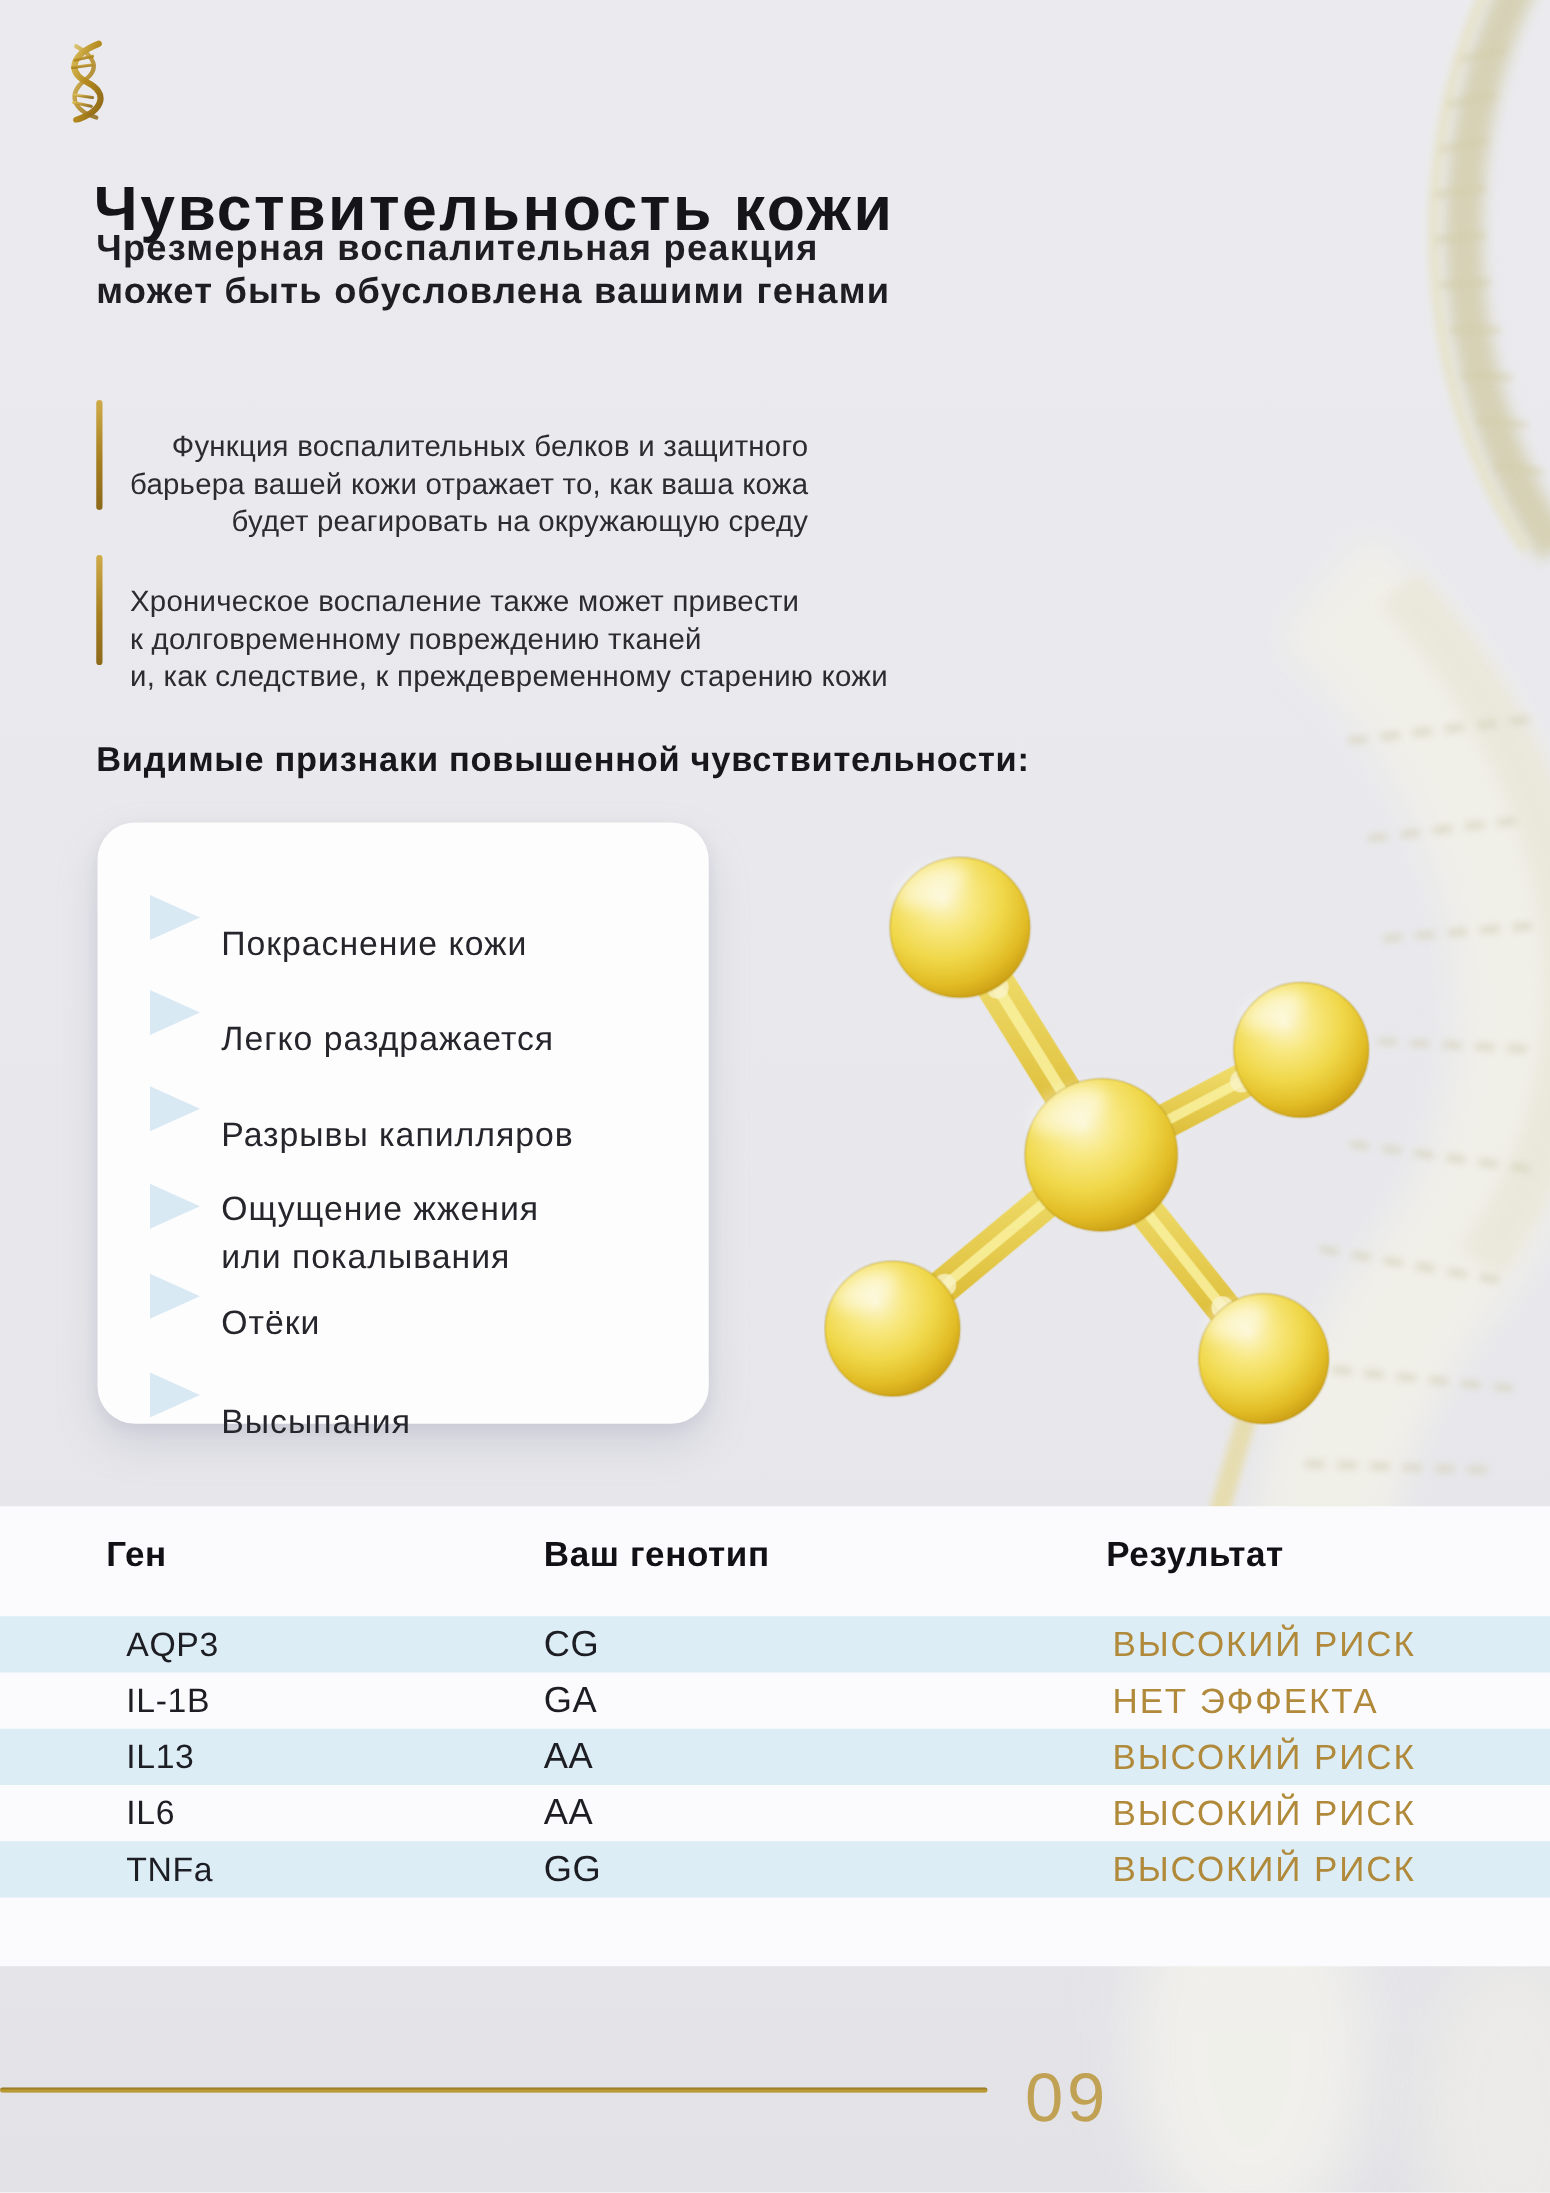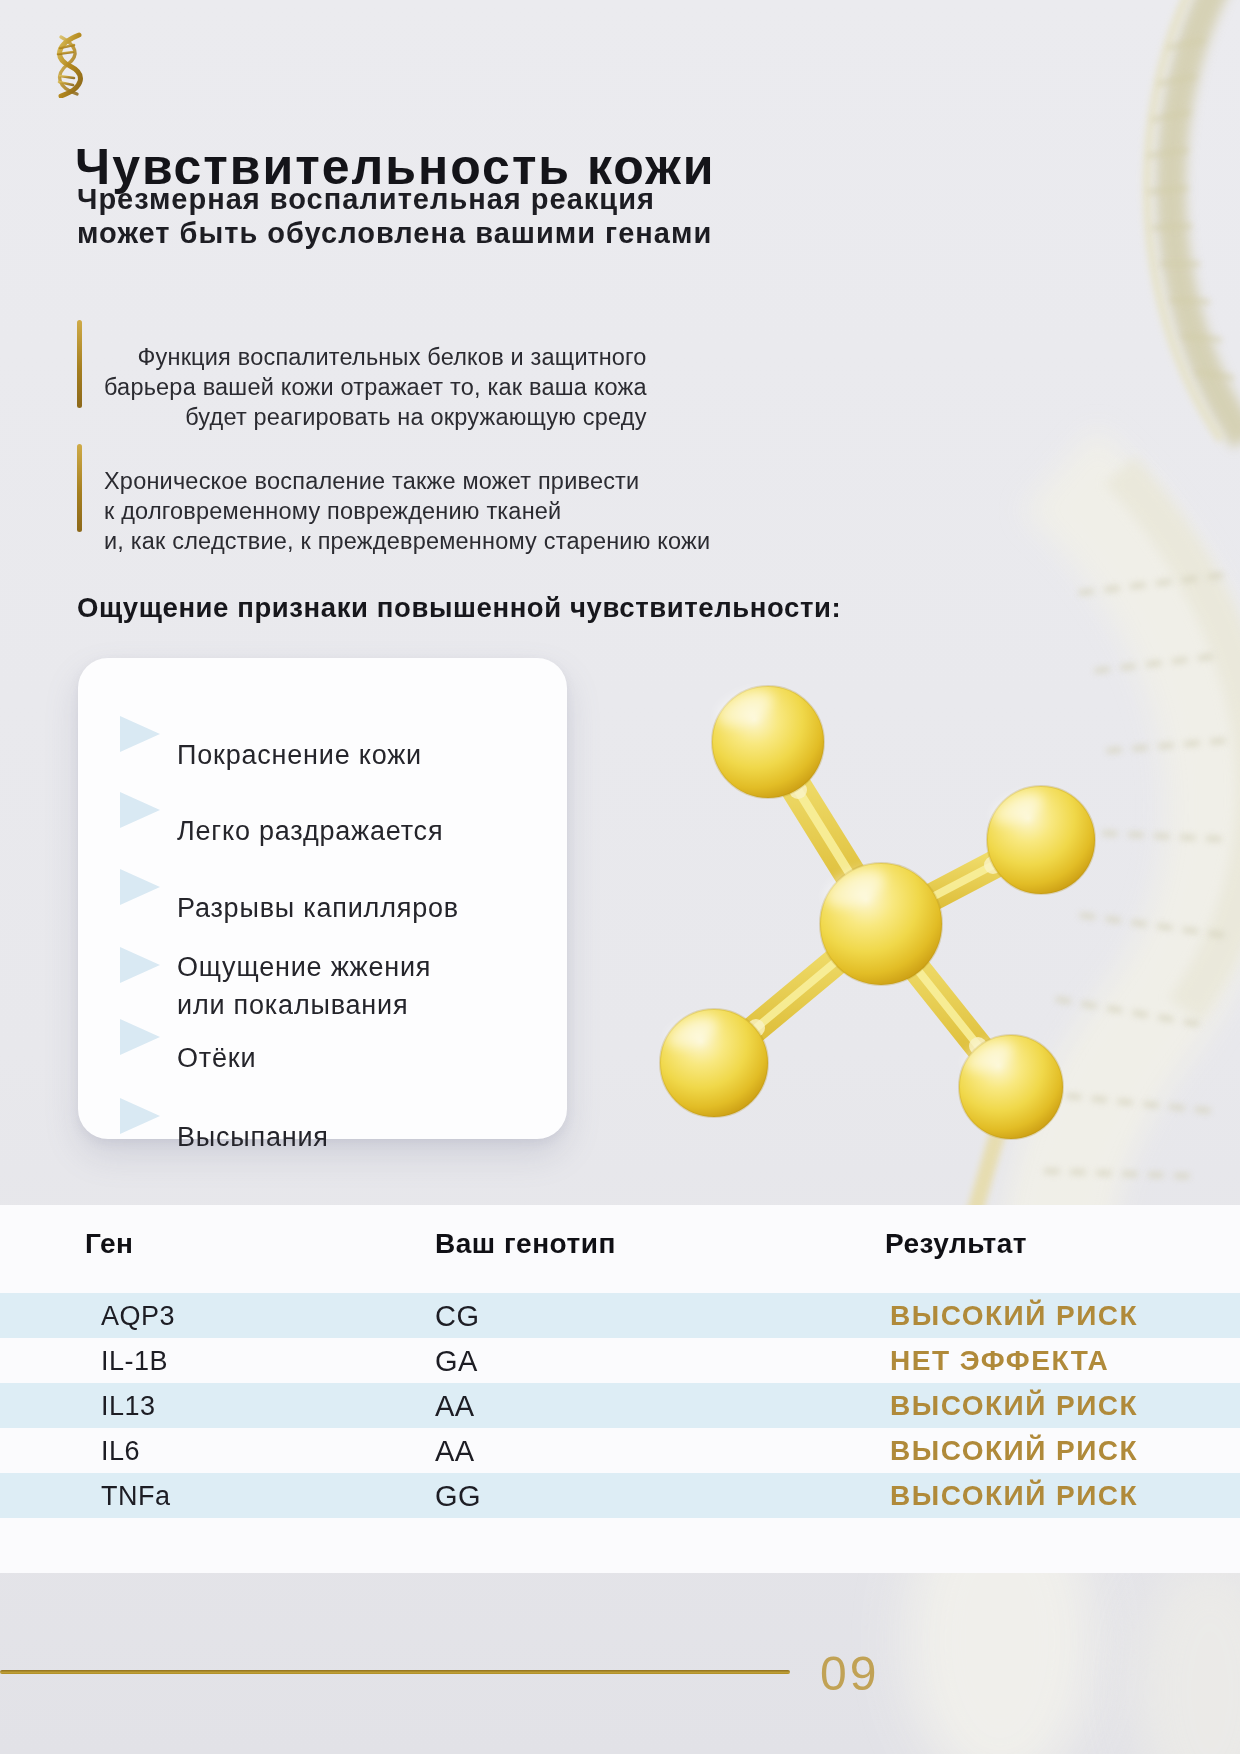--- a/index.html
+++ b/index.html
@@ -60,33 +60,33 @@
   
   .table-section{left:0;top:1205px;width:1240px;height:368px;background:#fbfbfd;z-index:1;}
   .t-head{position:absolute;top:23px;left:0;width:100%;height:36px;}
   .t-head span{position:absolute;font-size:28px;font-weight:800;letter-spacing:.5px;color:#101015;white-space:nowrap;}
   .t-rows{position:absolute;top:88px;left:0;width:100%;}
   .t-row{position:relative;width:100%;height:45px;}
   .t-row:nth-child(odd){background:#ddedf5;}
   .t-row span{position:absolute;top:50%;transform:translateY(-50%);white-space:nowrap;}
   .c-gene{left:101px;font-size:27px;font-weight:400;letter-spacing:.5px;color:#1d1d24;}
   .c-geno{left:435px;font-size:29px;font-weight:400;letter-spacing:.5px;color:#1d1d24;text-align:center;}
-  .c-res{left:890px;font-size:28px;font-weight:700;letter-spacing:1.5px;color:#b08a3a;}
+  .c-res{left:890px;font-size:28px;font-weight:400;letter-spacing:1.5px;color:#b08a3a;}
   .col-gene{left:85px;}
   .col-geno{left:435px;}
   .col-res{left:885px;}
   
   .footer-line{
     left:0;top:1670px;width:790px;height:4px;z-index:2;
     background:linear-gradient(180deg,#8f6f1d 0%,#c2a339 70%,#a8861f 100%);
     border-radius:2px;
   }
   .page-number{
     left:820px;top:1646px;z-index:2;
-    font-size:48px;font-weight:400;letter-spacing:3px;color:#c1a255;
+    font-size:55px;font-weight:400;letter-spacing:3px;color:#c1a255;
   }
 </style>
 </head>
 <body>
 
 <svg id="decor" width="1240" height="1754" viewBox="0 0 1240 1754" xmlns="http://www.w3.org/2000/svg">
   <defs>
     <radialGradient id="ball" cx="0.38" cy="0.30" r="0.78">
       <stop offset="0" stop-color="#fcf6cf"></stop>
       <stop offset="0.28" stop-color="#f8e87f"></stop>
@@ -256,21 +256,21 @@
 <div class="abs goldbar bar-1"></div>
 <p class="abs para para-1">Функция воспалительных белков и защитного
 барьера вашей кожи отражает то, как ваша кожа
 будет реагировать на окружающую среду</p>
 
 <div class="abs goldbar bar-2"></div>
 <p class="abs para para-2">Хроническое воспаление также может привести
 к долговременному повреждению тканей
 и, как следствие, к преждевременному старению кожи</p>
 
-<div class="abs signs-heading">Ощущение признаки повышенной чувствительности:</div>
+<div class="abs signs-heading">Видимые признаки повышенной чувствительности:</div>
 
 <div class="abs card">
   <div>
       <div class="sym-item">
         <span class="tri"></span>
         <span class="sym-label">Покраснение кожи</span>
       </div>
       <div class="sym-item">
         <span class="tri"></span>
         <span class="sym-label">Легко раздражается</span>

